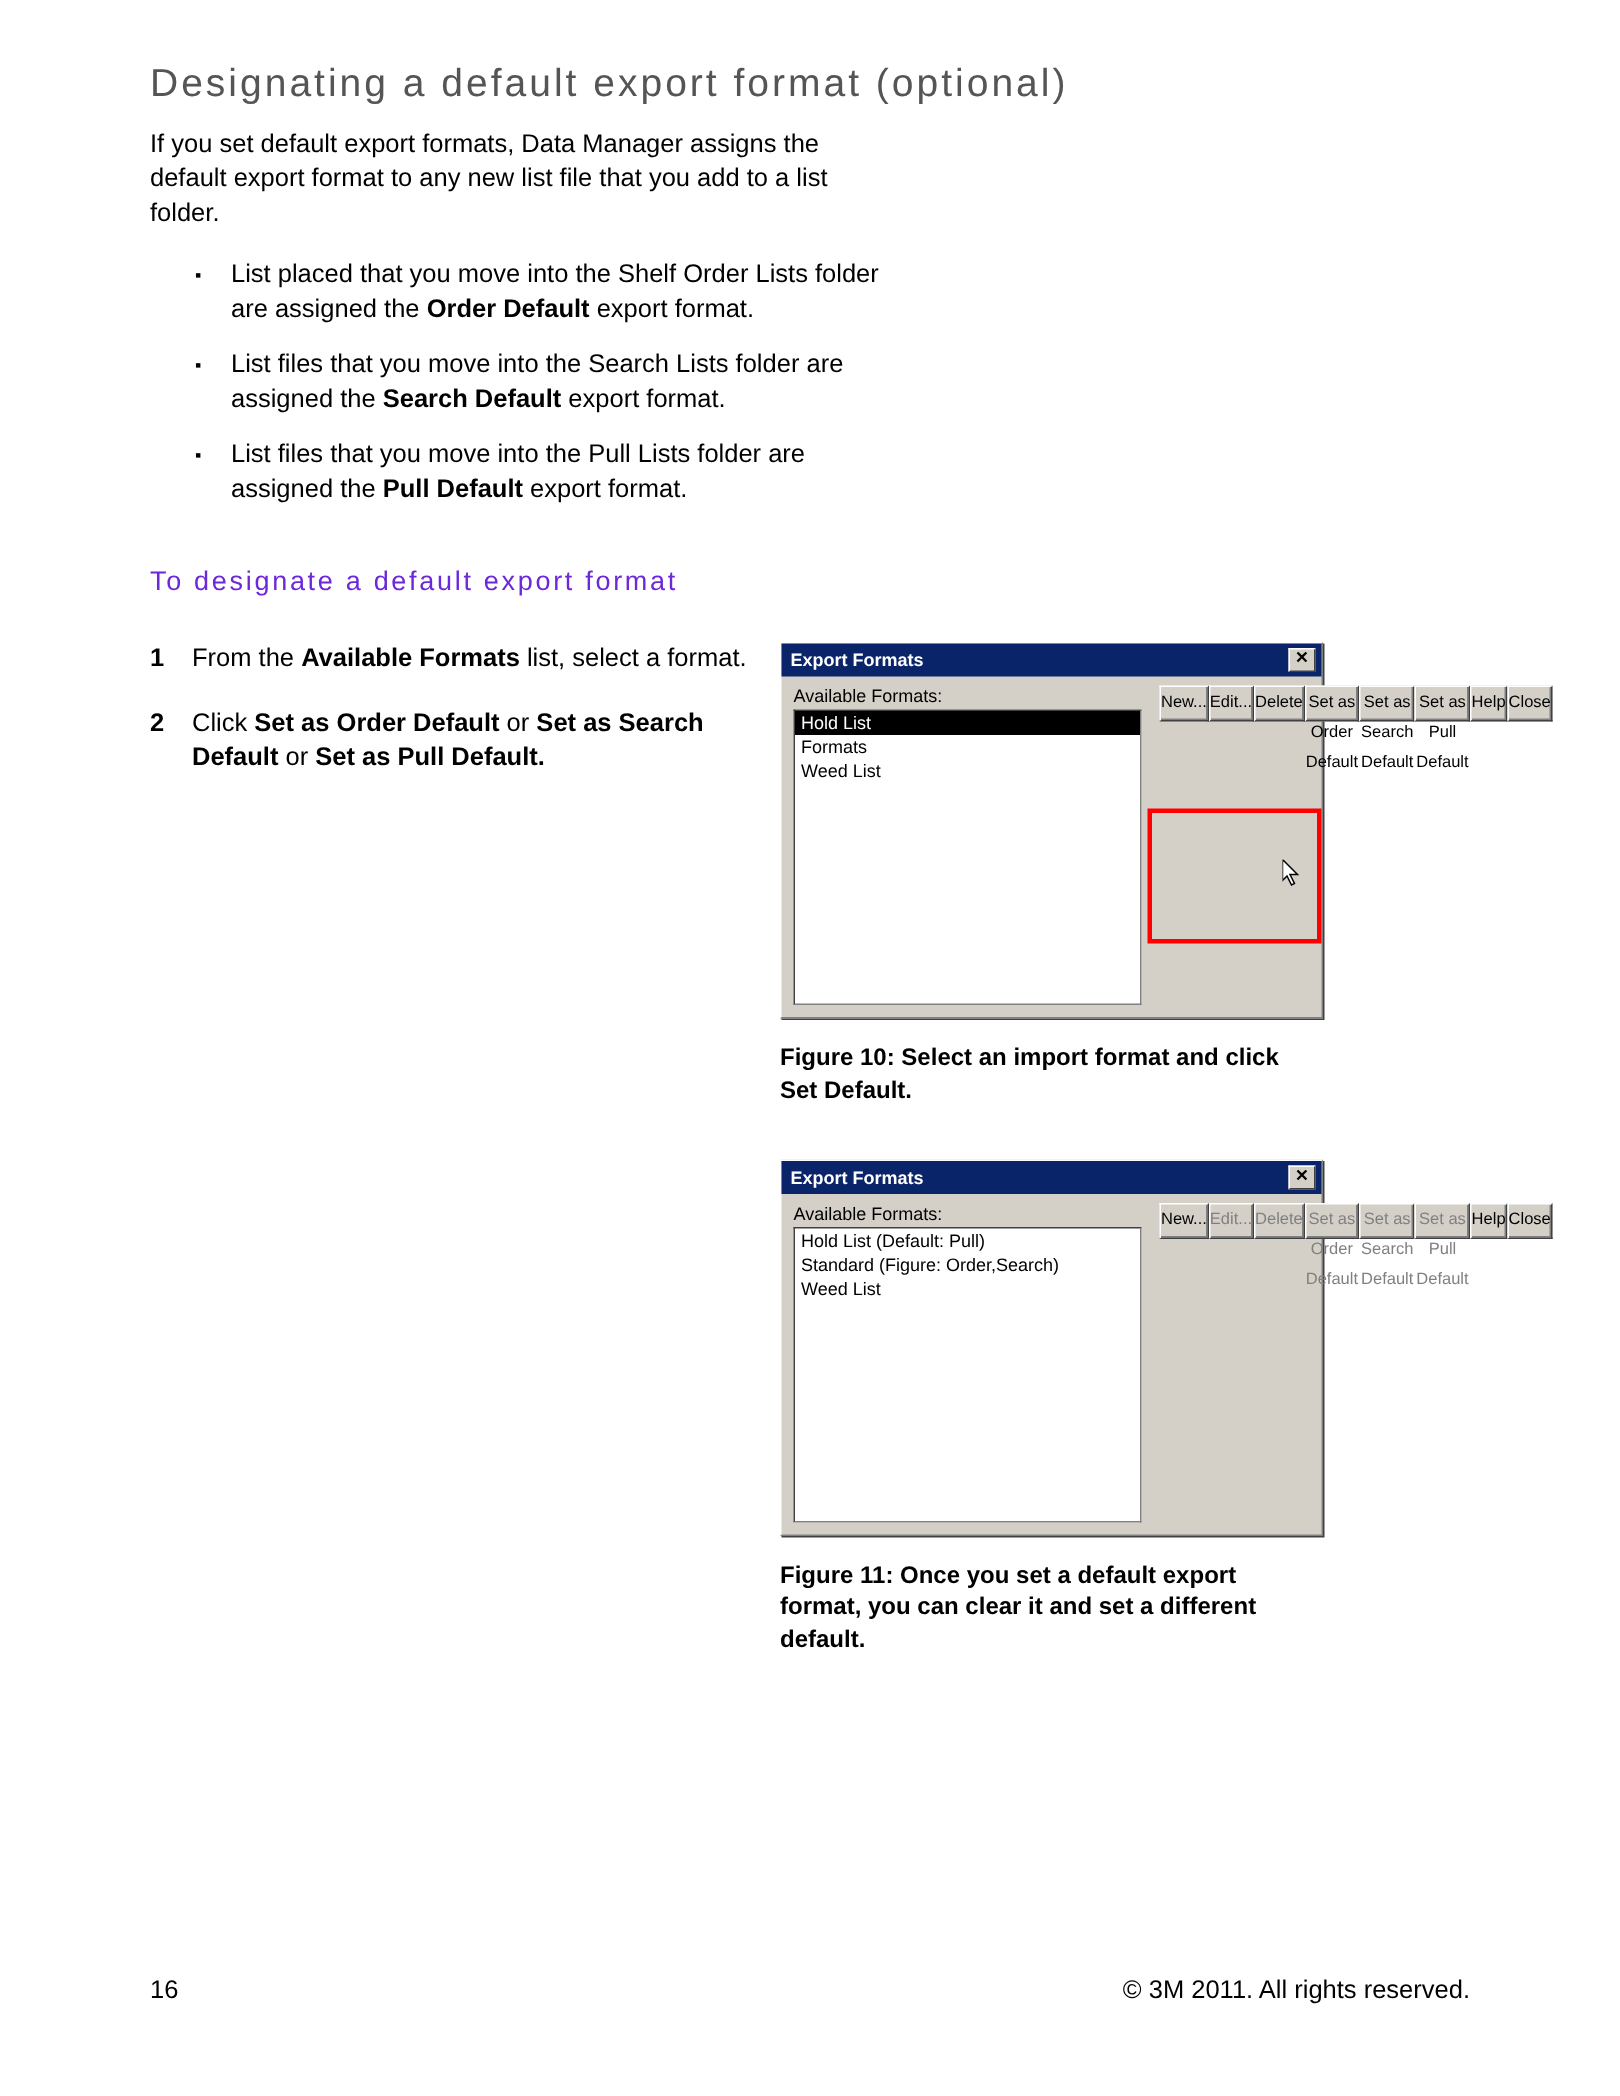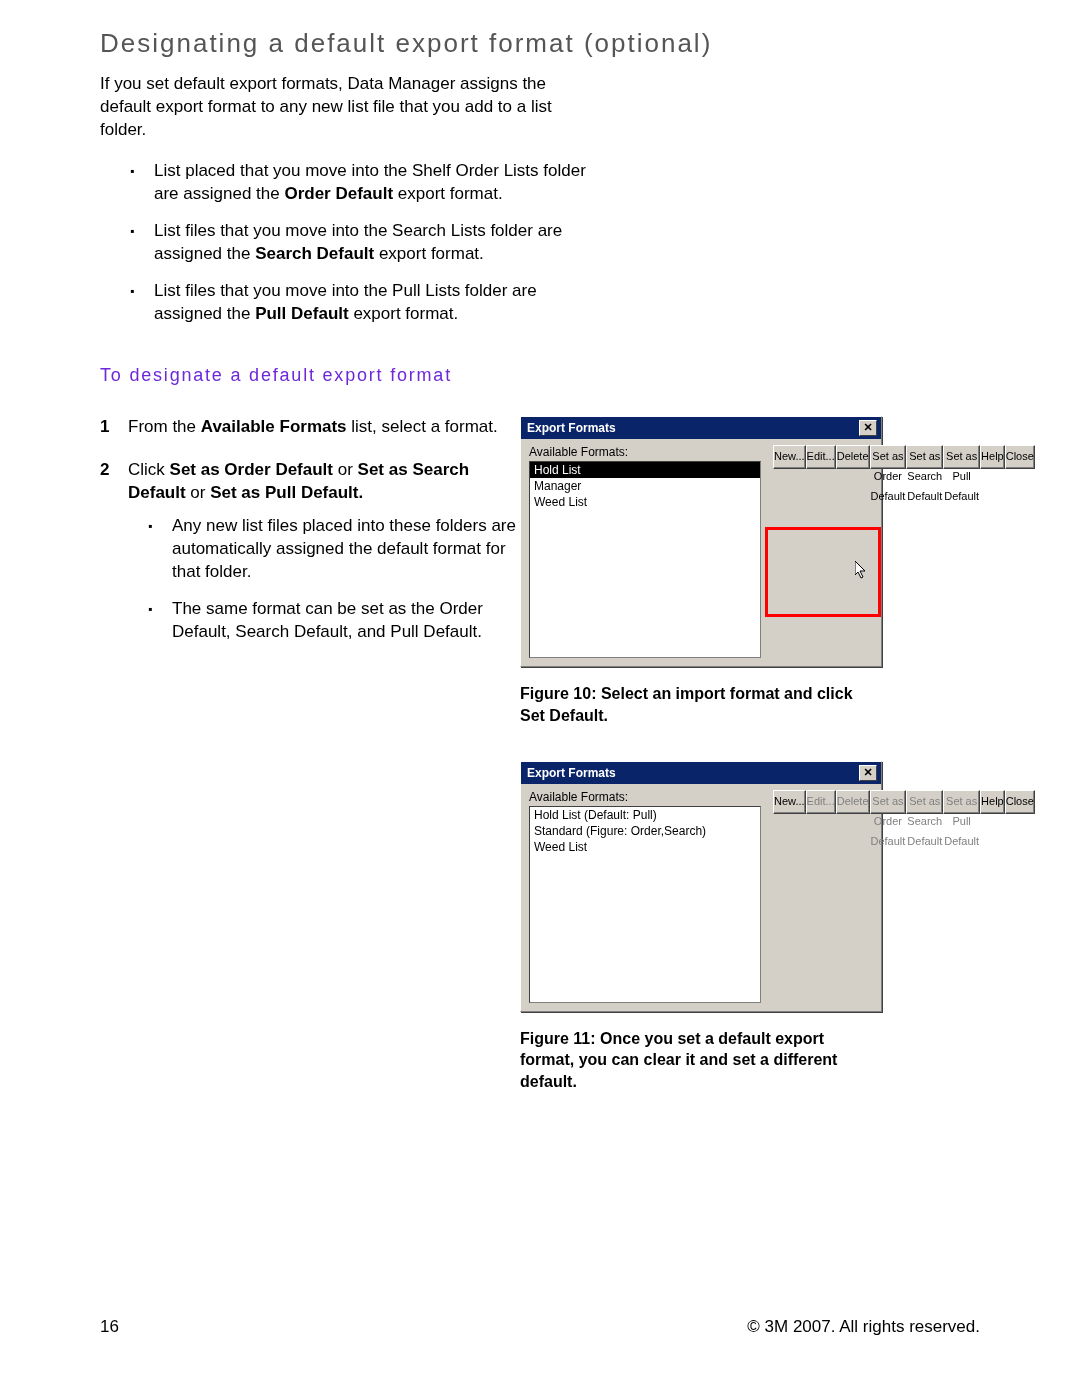--- a/index.html
+++ b/index.html
@@ -7,21 +7,21 @@
     padding: 0;
     background: #ffffff;
     font-family: Arial, Helvetica, sans-serif;
     color: #000;
   }
   .page {
     width: 1080px;
     height: 1397px;
     position: relative;
     box-sizing: border-box;
-    padding: 28px 100px 0 100px;
+    padding: 40px 100px 0 100px;
     border-radius: 26px;
   }
   h1.heading {
     font-size: 26px;
     font-weight: normal;
     letter-spacing: 2px;
     color: #555;
     margin: 0 0 14px 0;
   }
   .intro {
@@ -253,41 +253,37 @@
   <h2 class="subheading">To designate a default export format</h2>
 
   <div class="two-col">
     <div class="left-col">
       <ol class="steps">
         <li>
           <span>From the </span><b>Available Formats</b><span> list, select a format.</span>
         </li>
         <li>
           <span>Click </span><b>Set as Order Default</b><span> or </span><b>Set as Search Default</b><span> or </span><b>Set as Pull Default.</b>
-          <ul class="sub-bullets">
-            <li>Any new list files placed into these folders are automatically assigned the default format for that folder.</li>
-            <li>The same format can be set as the Order Default, Search Default, and Pull Default.</li>
-          </ul>
         </li>
       </ol>
     </div>
 
     <div class="right-col">
 
       <div class="dialog">
         <div class="titlebar">
           <span>Export Formats</span>
           <span class="close-btn">✕</span>
         </div>
         <div class="dialog-body">
           <div class="list-section">
             <div class="list-label">Available Formats:</div>
             <div class="listbox">
               <div class="item selected">Hold List</div>
-              <div class="item">Manager</div>
+              <div class="item">Formats</div>
               <div class="item">Weed List</div>
             </div>
           </div>
           <div class="btn-col">
             <div class="win-btn">New...</div>
             <div class="win-btn">Edit...</div>
             <div class="win-btn">Delete</div>
             <div class="btn-spacer-sm"></div>
             <div class="win-btn">Set as Order Default</div>
             <div class="win-btn">Set as Search Default</div>
@@ -338,16 +334,16 @@
         </div>
       </div>
 
       <p class="caption">Figure 11: Once you set a default export format, you can clear it and set a different default.</p>
 
     </div>
   </div>
 
   <div class="footer">
     <span>16</span>
-    <span>© 3M 2007. All rights reserved.</span>
+    <span>© 3M 2011. All rights reserved.</span>
   </div>
 
 </div>
 
 </body></html>

